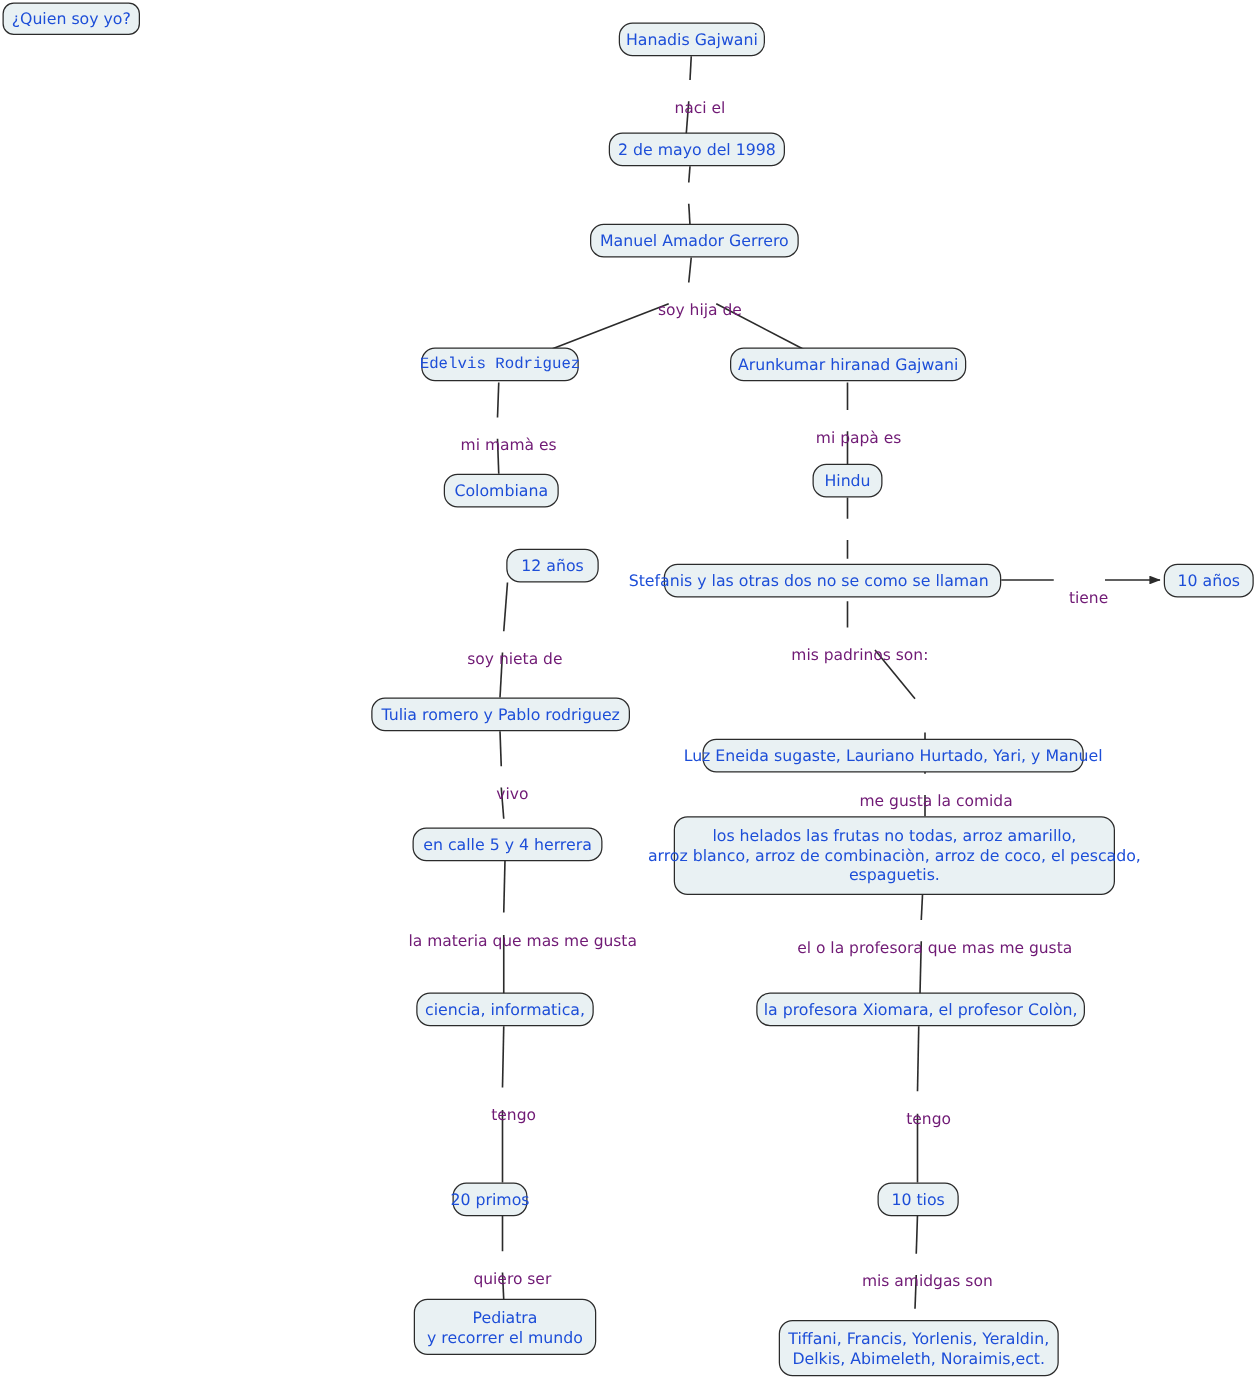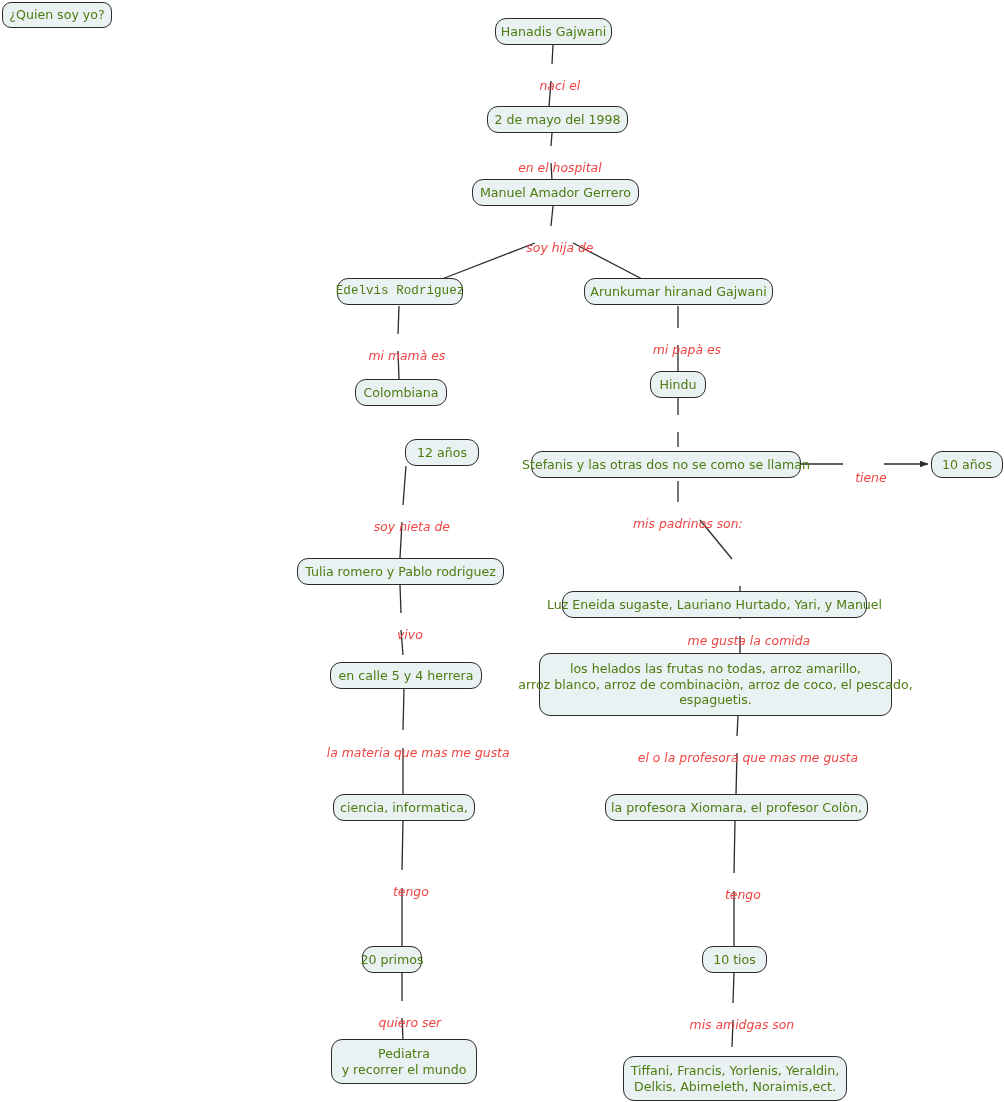--- a/index.html
+++ b/index.html
@@ -27,41 +27,40 @@
     pointer-events: none;
   }
   .node {
     position: absolute;
     box-sizing: border-box;
     background: #e9f1f3;
     border: 1.5px solid #2b2b2b;
     border-radius: 11px;
     font-size: 12.6px;
     line-height: 15.5px;
-    color: #4d7c0f;
+    color: #1d4ed8;
     text-align: center;
     display: flex;
     align-items: center;
     justify-content: center;
     padding: 3px 9px;
     white-space: pre;
   }
   .node.title {
     border-radius: 9px;
     font-size: 12.6px;
   }
   .linklabel {
     position: absolute;
     font-size: 12.4px;
     line-height: 14px;
-    color: #ef4444;
+    color: #701a75;
     white-space: pre;
     text-align: center;
     background: transparent;
-    font-style: italic;
   }
 </style>
 </head>
 <body>
 
 <div id="canvas">
 
   <svg id="edges" viewBox="0 0 1004 1102" width="1004" height="1102" xmlns="http://www.w3.org/2000/svg">
     <defs>
       <marker id="arrowhead" markerWidth="9" markerHeight="7" refX="8.5" refY="3.5" orient="auto" markerUnits="userSpaceOnUse">
@@ -156,21 +155,21 @@
   </div>
 
   <div class="node" style="left:650px; top:371px; width:56px; height:27px;">
     <span>Hindu</span>
   </div>
 
   <div class="node" style="left:369px; top:439px; width:74px; height:27px;margin-left:36px;">
     <span>12 años</span>
   </div>
 
-  <div class="node" style="left:531px; top:451px; width:270px; height:27px;">
+  <div class="node" style="left:531px; top:451px; width:270px; height:27px;justify-content:flex-end;">
     <span>Stefanis y las otras dos no se como se llaman</span>
   </div>
 
   <div class="node" style="left:931px; top:451px; width:72px; height:27px;">
     <span>10 años</span>
   </div>
 
   <div class="node" style="left:297px; top:558px; width:207px; height:27px;">
     <span>Tulia romero y Pablo rodriguez</span>
   </div>
@@ -212,23 +211,20 @@
 
   <div class="node" style="left:623px; top:1056px; width:224px; height:45px;">
     <span>Tiffani, Francis, Yorlenis, Yeraldin,
 Delkis, Abimeleth, Noraimis,ect.</span>
   </div>
 
   <div class="linklabel" style="left:503px; top:65px; width:98px;">
     <span>naci el</span>
   </div>
 
-  <div class="linklabel" style="left:490px; top:147px; width:124px;">
-    <span>en el hospital</span>
-  </div>
 
   <div class="linklabel" style="left:492px; top:227px; width:120px;">
     <span>soy hija de</span>
   </div>
 
   <div class="linklabel" style="left:338px; top:335px; width:122px;">
     <span>mi mamà es</span>
   </div>
 
   <div class="linklabel" style="left:618px; top:329px; width:122px;">

